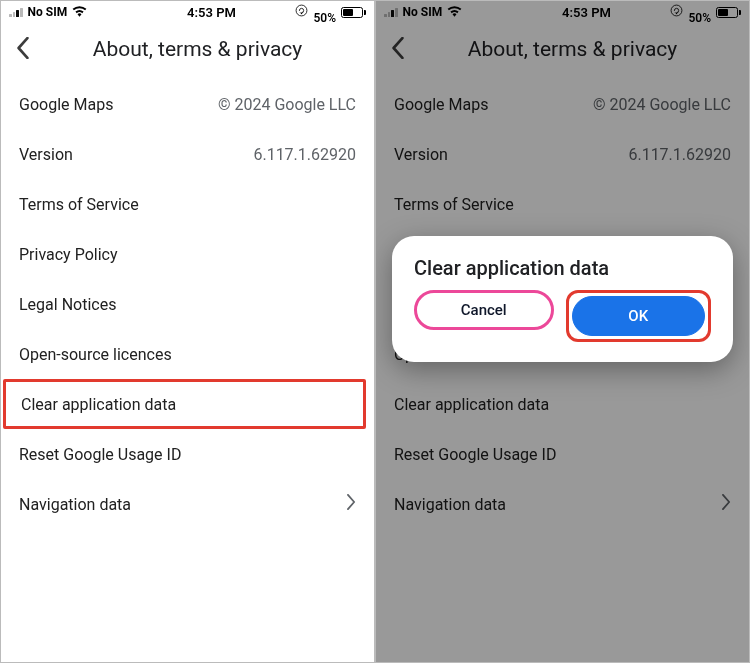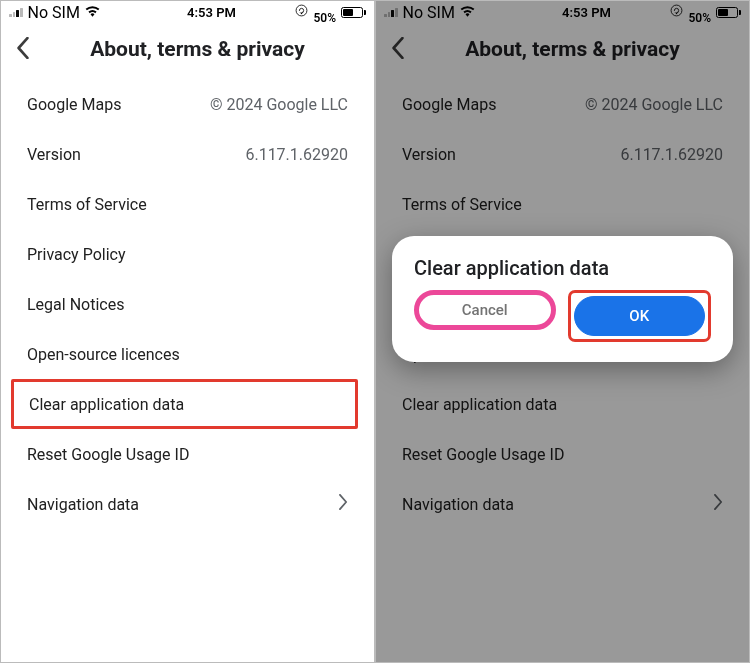--- a/index.html
+++ b/index.html
@@ -26,21 +26,21 @@
     padding: 0 8px;
     font-size: 13px;
     font-weight: 600;
     color: #000;
   }
   .status-left, .status-right {
     display: flex;
     align-items: center;
     gap: 5px;
   }
-  .status-left .no-sim { font-size: 16px; font-weight: 400; text-align: right; }
+  .status-left .no-sim { font-size: 12px; font-weight: 700; text-align: right; }
   .status-center { position: absolute; left: 0; right: 0; text-align: center; pointer-events: none; margin-left: 48px; }
   .sig-bars { display:inline-flex; align-items:flex-end; gap:1.2px; height:10px;}
   .sig-bars span{ width:2.5px; background:#b9b9b9; border-radius:0.5px;}
   .sig-bars span:nth-child(1){height:3px;}
   .sig-bars span:nth-child(2){height:5px;}
   .sig-bars span:nth-child(3){height:7px; background:#0a0a0a;}
   .sig-bars span:nth-child(4){height:9px; background:#b9b9b9;}
   .wifi { font-size:13px; }
   .charge { font-size:12px;margin-top:12px; }
   .battery {
@@ -55,33 +55,33 @@
   .battery .tip{ width:2px; height:5px; background:#000; border-radius:0 1px 1px 0;}
   .rot-lock{ font-size:11px;}
 
   .nav-header {
     position: relative;
     text-align: center;
     padding: 14px 0 18px;
   }
   .nav-title {
     font-size: 21px;
-    font-weight: 700;
+    font-weight: 400;
     color: #202124;
     margin-left: 20px;
   }
   .back-chevron {
     position: absolute;
     left: 14px;
     top: 14px;
     width: 16px;
     height: 24px;
     color:#3c3c3c;
   }
-  .list { padding: 0 8px; }
+  .list { padding: 0 0px; }
   .row {
     display: flex;
     align-items: center;
     justify-content: space-between;
     padding: 14px 18px;
     font-size: 16px;
     color: #212121;
     min-height: 50px;
   }
   .row .label { font-weight: 400; }
@@ -130,31 +130,31 @@
     flex: 1;
     height: 40px;
     border-radius: 999px;
     font-size: 15px;
     font-weight: 500;
     display:flex; align-items:center; justify-content:center;
     cursor: pointer;
   }
   .btn-cancel {
     background: #fff;
-    border: 5px solid #ec4899;
-    color: #737373;
+    border: 3px solid #ec4899;
+    color: #0f172a;
   }
   .btn-ok {
     background: #1a73e8;
     border: 1px solid #1a73e8;
     color: #fff;
   }
   .ok-highlight{
     border: 3px solid #e23a2e;
-    border-radius: 7px;
+    border-radius: 12px;
     padding: 3px;
     align-items: flex-end;
   }
   .ok-wrap{ flex:1; display:flex;}
   .ok-wrap .btn-ok{ flex:1;}
 </style>
 </head>
 <body>
 
 <div class="pane">

